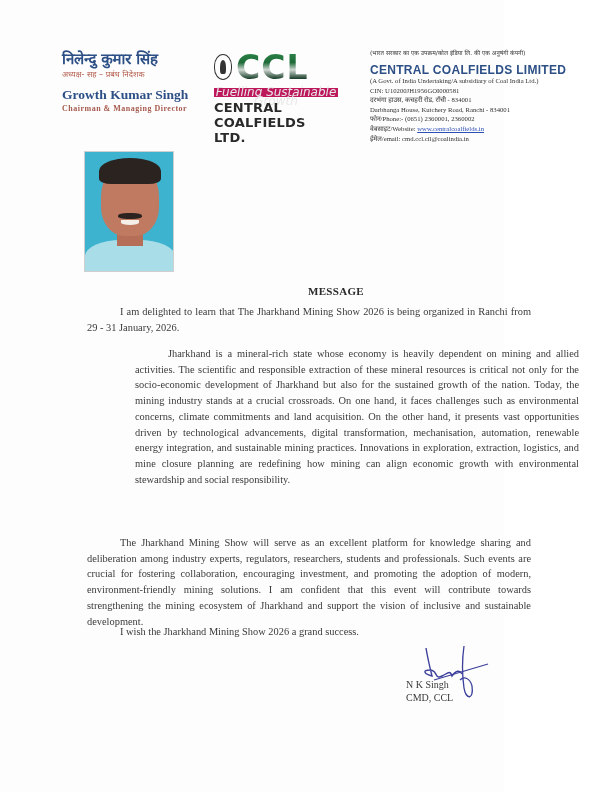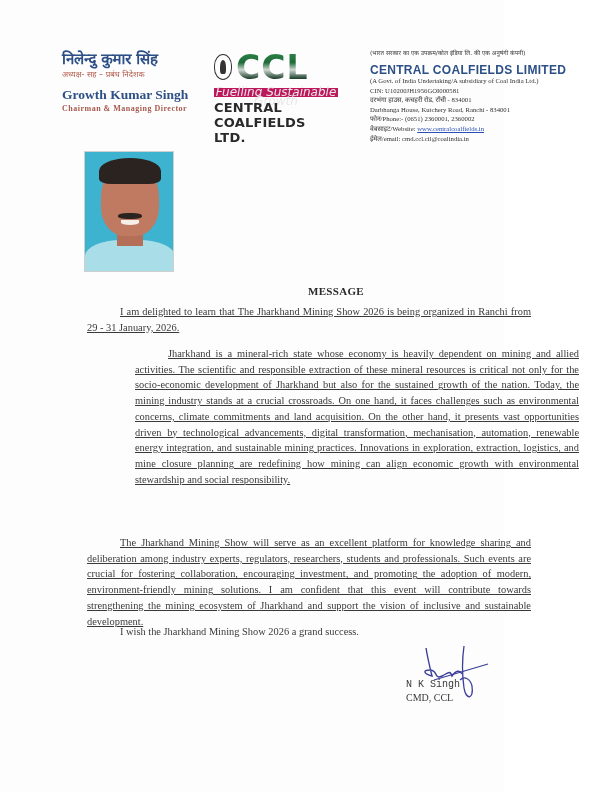--- a/index.html
+++ b/index.html
@@ -38,30 +38,30 @@
   .photo .head { position: absolute; left: 16px; top: 12px; width: 58px; height: 72px; background: #c07a62; border-radius: 45% 45% 40% 40%; }
   .photo .hair { position: absolute; left: 14px; top: 6px; width: 62px; height: 26px; background: #2a2320; border-radius: 50% 50% 20% 20%; }
   .photo .mustache { position: absolute; left: 33px; top: 61px; width: 24px; height: 6px; background: #2a2320; border-radius: 40%; }
   .photo .smile { position: absolute; left: 36px; top: 68px; width: 18px; height: 5px; background: #f4efe8; border-radius: 0 0 50% 50%; }
   .photo .shirt { position: absolute; left: 0; top: 88px; width: 90px; height: 40px; background: #a9dde8; border-radius: 40% 40% 0 0; }
   .photo .neck { position: absolute; left: 32px; top: 80px; width: 26px; height: 14px; background: #b56f58; }
 
   
   .msg-title { position: absolute; left: 16px; top: 285px; width: 612px; text-align: center; font-family: "Liberation Serif", serif; font-size: 11px; font-weight: bold; color: #2a2a2a; letter-spacing: 0.3px; padding-left: 28px; }
   .body-text { position: absolute; left: 87px; width: 444px; font-family: "Liberation Serif", serif; font-size: 10.4px; line-height: 15.7px; color: #3a3a3a; text-align: justify; }
-  .body-text.indent { text-indent: 33px; text-decoration: underline; }
+  .body-text.indent { text-indent: 33px; }
   .p1 { top: 304px; }
   .p2 { top: 346px; margin-left: 48px; }
   .p3 { top: 535px; }
   .p4 { position: absolute; left: 120px; top: 626px; font-family: "Liberation Serif", serif; font-size: 10.4px; color: #3a3a3a; }
 
   
   .sig { position: absolute; left: 404px; top: 640px; width: 110px; height: 70px; }
   .sig svg { position: absolute; left: 0; top: 0; }
-  .sig-name { position: absolute; left: 406px; top: 677px; font-family: Liberation Mono, monospace; font-size: 10px; color: #3a3a3a; line-height: 15px; }
+  .sig-name { position: absolute; left: 406px; top: 677px; font-family: Liberation Serif, serif; font-size: 10px; color: #3a3a3a; line-height: 15px; }
   .sig-desig { position: absolute; left: 406px; top: 692px; font-family: Liberation Serif, serif; font-size: 10px; color: #3a3a3a; text-align: center; }
 </style>
 </head>
 <body>
 
 <div class="page">
 
   <div class="left-head">
     <div class="hi-name">निलेन्दु कुमार सिंह</div>
     <div class="hi-title">अध्यक्ष- सह – प्रबंध निदेशक</div>

